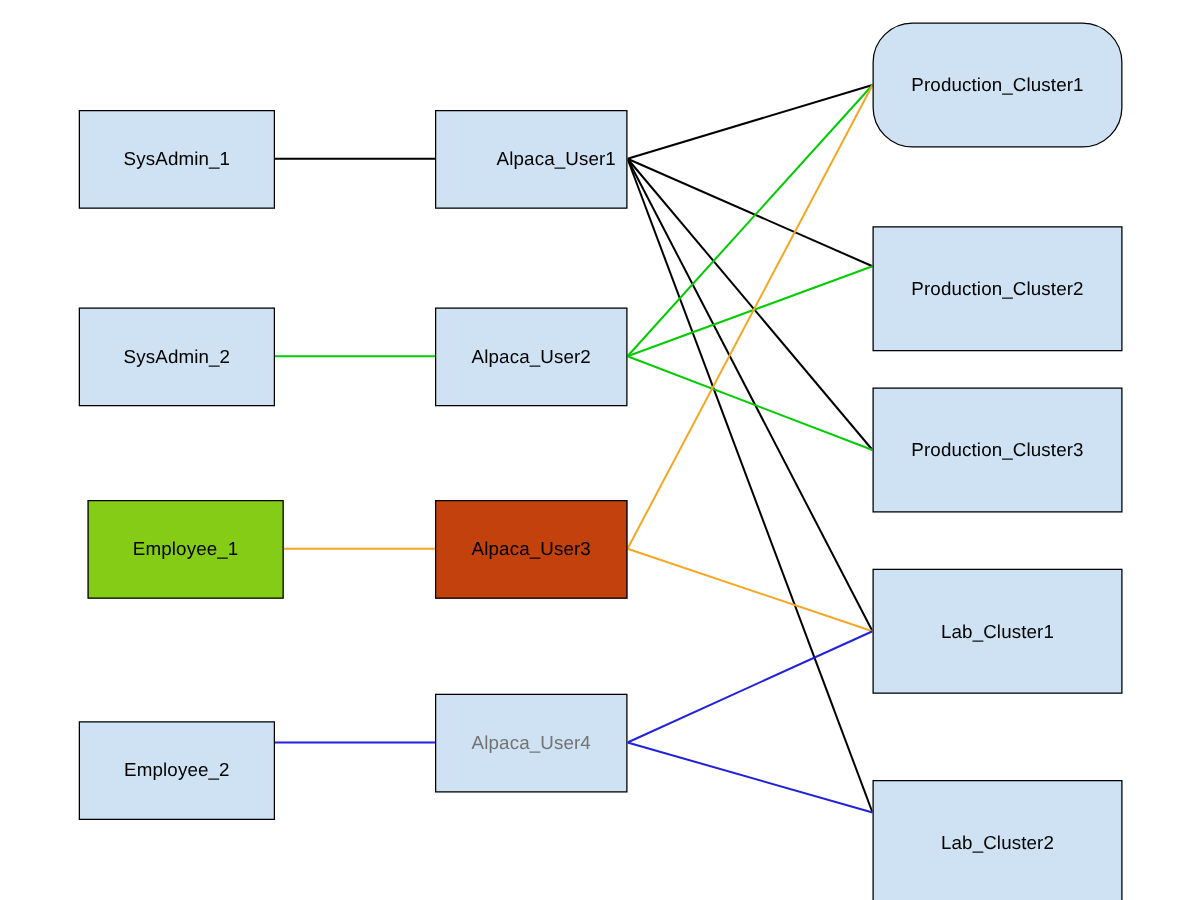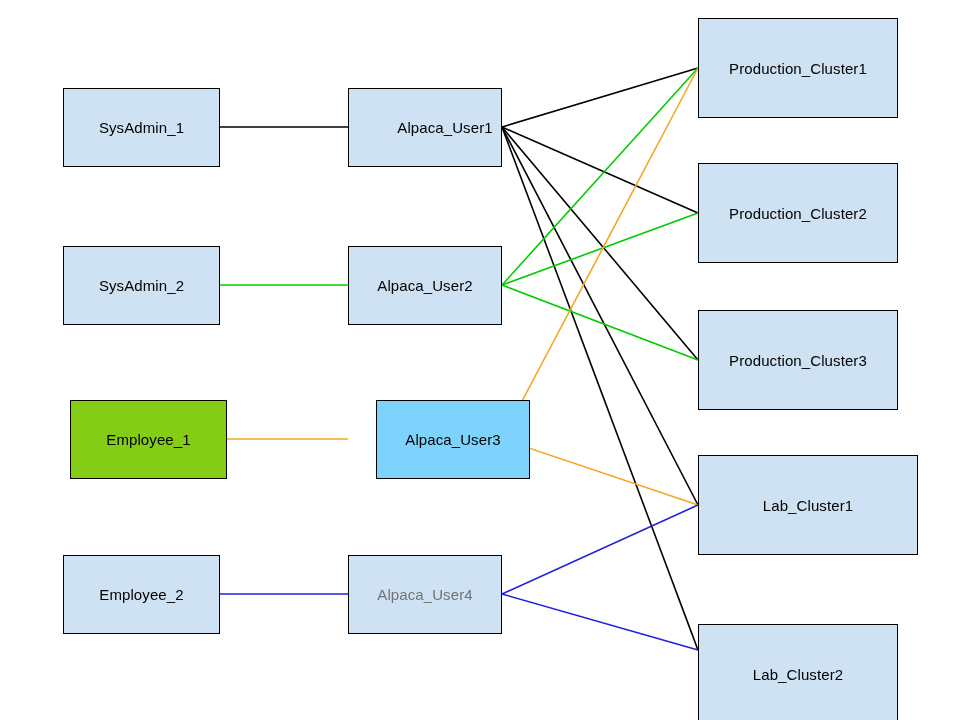--- a/index.html
+++ b/index.html
@@ -65,44 +65,44 @@
   <div id="node-layer">
       <div class="node" style="left: 63px; top: 88px; width: 157px; height: 79px; background: rgb(207, 226, 243); border-color: rgb(0, 0, 0); color: rgb(0, 0, 0);">
         <span class="node-label">SysAdmin_1</span>
       </div>
       <div class="node" style="left: 63px; top: 246px; width: 157px; height: 79px; background: rgb(207, 226, 243); border-color: rgb(0, 0, 0); color: rgb(0, 0, 0);">
         <span class="node-label">SysAdmin_2</span>
       </div>
       <div class="node" style="left: 70px; top: 400px; width: 157px; height: 79px; background: #84cc16; border-color: rgb(0, 0, 0); color: rgb(0, 0, 0);">
         <span class="node-label">Employee_1</span>
       </div>
-      <div class="node" style="left: 63px; top: 555px; width: 157px; height: 79px; background: rgb(207, 226, 243); border-color: rgb(0, 0, 0); color: rgb(0, 0, 0);">
+      <div class="node" style="left: 63px; top: 577px; width: 157px; height: 79px; background: rgb(207, 226, 243); border-color: rgb(0, 0, 0); color: rgb(0, 0, 0);">
         <span class="node-label">Employee_2</span>
       </div>
       <div class="node" style="left: 348px; top: 88px; width: 154px; height: 79px; background: rgb(207, 226, 243); border-color: rgb(0, 0, 0); color: rgb(0, 0, 0); padding-left: 40px;">
         <span class="node-label">Alpaca_User1</span>
       </div>
       <div class="node" style="left: 348px; top: 246px; width: 154px; height: 79px; background: rgb(207, 226, 243); border-color: rgb(0, 0, 0); color: rgb(0, 0, 0);">
         <span class="node-label">Alpaca_User2</span>
       </div>
-      <div class="node" style="left: 348px; top: 400px; width: 154px; height: 79px; background: #7dd3fc; border-color: rgb(0, 0, 0); color: rgb(0, 0, 0); margin-left: 28px;">
+      <div class="node" style="left: 348px; top: 400px; width: 154px; height: 79px; background: #c2410c; border-color: rgb(0, 0, 0); color: rgb(0, 0, 0);">
         <span class="node-label">Alpaca_User3</span>
       </div>
       <div class="node" style="left: 348px; top: 555px; width: 154px; height: 79px; background: rgb(207, 226, 243); border-color: rgb(0, 0, 0); color: #737373;">
         <span class="node-label">Alpaca_User4</span>
       </div>
-      <div class="node" style="left: 698px; top: 18px; width: 200px; height: 100px; background: rgb(207, 226, 243); border-color: rgb(0, 0, 0); color: rgb(0, 0, 0);">
+      <div class="node" style="left: 698px; top: 18px; width: 200px; height: 100px; background: rgb(207, 226, 243); border-color: rgb(0, 0, 0); color: rgb(0, 0, 0); border-radius: 32px;">
         <span class="node-label">Production_Cluster1</span>
       </div>
-      <div class="node" style="left: 698px; top: 163px; width: 200px; height: 100px; background: rgb(207, 226, 243); border-color: rgb(0, 0, 0); color: rgb(0, 0, 0);">
+      <div class="node" style="left: 698px; top: 181px; width: 200px; height: 100px; background: rgb(207, 226, 243); border-color: rgb(0, 0, 0); color: rgb(0, 0, 0);">
         <span class="node-label">Production_Cluster2</span>
       </div>
       <div class="node" style="left: 698px; top: 310px; width: 200px; height: 100px; background: rgb(207, 226, 243); border-color: rgb(0, 0, 0); color: rgb(0, 0, 0); text-align: right;">
         <span class="node-label">Production_Cluster3</span>
       </div>
-      <div class="node" style="left: 698px; top: 455px; width: 220px; height: 100px; background: rgb(207, 226, 243); border-color: rgb(0, 0, 0); color: rgb(0, 0, 0);">
+      <div class="node" style="left: 698px; top: 455px; width: 200px; height: 100px; background: rgb(207, 226, 243); border-color: rgb(0, 0, 0); color: rgb(0, 0, 0);">
         <span class="node-label">Lab_Cluster1</span>
       </div>
       <div class="node" style="left: 698px; top: 600px; width: 200px; height: 100px; background: rgb(207, 226, 243); border-color: rgb(0, 0, 0); color: rgb(0, 0, 0); margin-top: 24px;">
         <span class="node-label">Lab_Cluster2</span>
       </div>
     </div>
 </div>
 
 </body></html>

